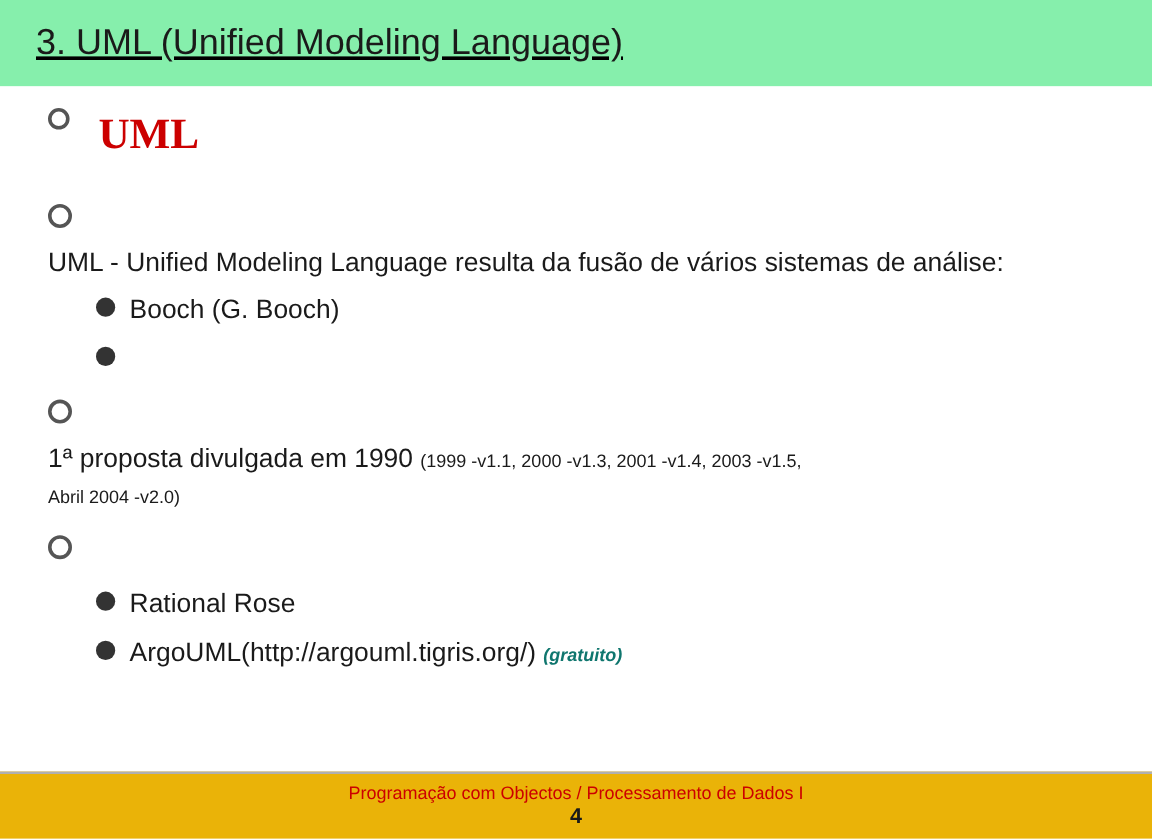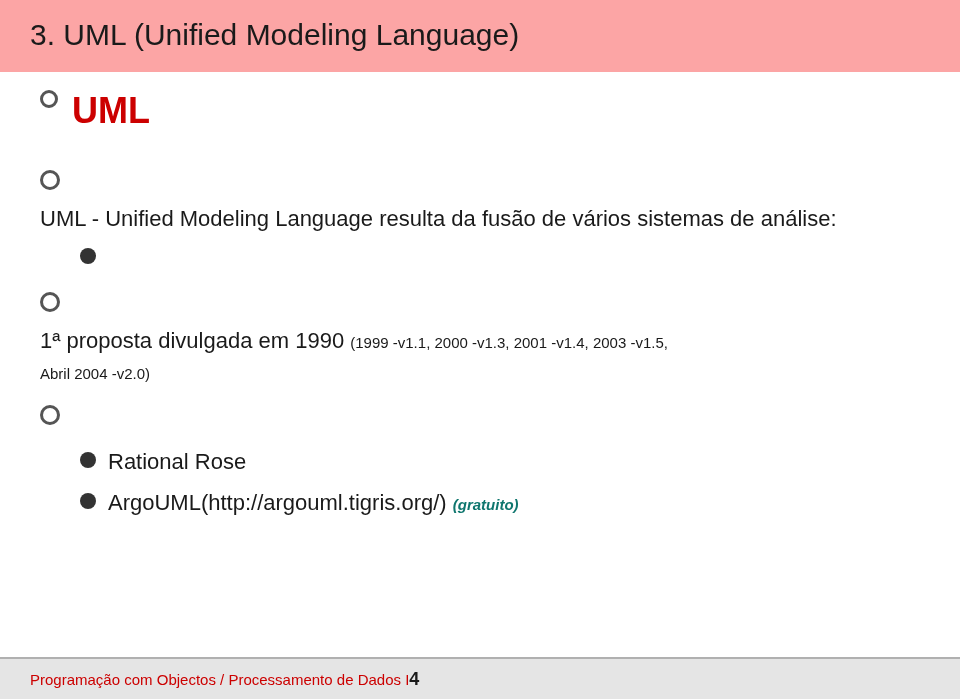--- a/index.html
+++ b/index.html
@@ -13,24 +13,26 @@
       height: 699px;
       background: #ffffff;
       font-family: Arial, Helvetica, sans-serif;
       display: flex;
       flex-direction: column;
       overflow: hidden;
     }
 
     
     .header-bar {
-      background: #fca5a5;
+      background: #86efac;
       padding: 18px 30px;
       display: flex;
+      align-items: center;
       min-height: 72px;
+      text-decoration: underline;
     }
 
     .header-title {
       font-size: 30px;
       font-weight: normal;
       color: #1a1a1a;
     }
 
     
     .main-content {
@@ -126,41 +128,44 @@
       font-weight: bold;
       color: #0f766e;
     }
 
     
     .footer {
       border-top: 2px solid #b0b0b0;
       padding: 8px 30px;
       display: flex;
       align-items: center;
-      background: #e5e5e5;
+      justify-content: space-between;
+      background: #eab308;
       min-height: 42px;
+      flex-direction: column;
     }
 
     .footer-text {
       font-size: 15px;
       color: #cc0000;
     }
 
     .footer-page {
       font-size: 18px;
       color: #1a1a1a;
       font-weight: bold;
     }
 
     
     .section-row {
       display: flex;
       align-items: flex-start;
-      gap: 14px;
+      gap: 24px;
       margin-bottom: 14px;
+      font-family: Liberation Serif, serif;
     }
   </style>
 </head>
 <body>
 
 <div class="header-bar">
   <h1 class="header-title">3. UML (Unified Modeling Language)</h1>
 </div>
 
 <div class="main-content">
@@ -170,20 +175,24 @@
     <span class="section-title">UML</span>
   </div>
 
   <ul class="content-list">
 
     <li>
       <span class="bullet-open"></span>
       <div>
         <span>UML - Unified Modeling Language resulta da fusão de vários sistemas de análise:</span>
         <ul class="sub-list">
+          <li>
+            <span class="bullet-filled"></span>
+            <span>Booch (G. Booch)</span>
+          </li>
           <li>
             <span class="bullet-filled"></span>
           </li>
         </ul>
       </div>
     </li>
 
     <li>
       <span class="bullet-open"></span>
       <div>

